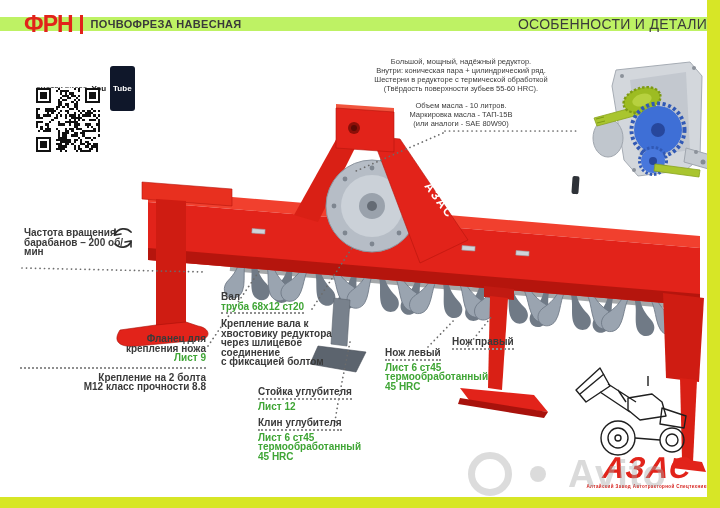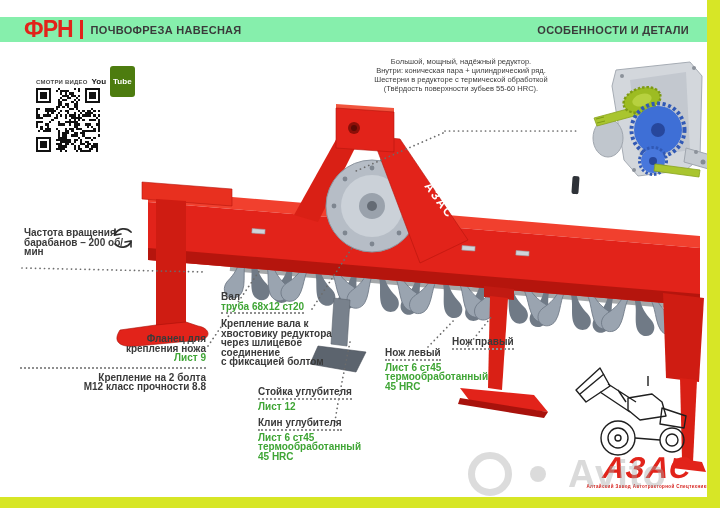--- a/index.html
+++ b/index.html
@@ -2,32 +2,32 @@
 <html><head>
 <meta charset="utf-8">
 <style>
   html,body{margin:0;padding:0;background:#fff;}
   .page{position:relative;width:720px;height:508px;background:#ffffff;overflow:hidden;
         font-family:"Liberation Sans",sans-serif;}
   .strip-right{position:absolute;right:0;top:0;width:13px;height:508px;background:#d7e626;z-index:30;}
   .strip-bottom{position:absolute;left:0;top:497px;width:720px;height:11px;background:#d7e626;z-index:30;}
 
   
-  .header{position:absolute;left:0;top:17px;width:707px;height:25px;background:#86efac;
+  .header{position:absolute;left:0;top:17px;width:707px;height:14px;background:#bef264;
           display:flex;align-items:center;z-index:10;}
   .brand{color:#e2231a;font-weight:bold;font-size:23px;margin-left:24px;letter-spacing:-1px;line-height:23px;}
   .brand-sep{width:3px;height:19px;background:#e2231a;margin:0 8px 0 7px;}
   .subtitle{font-size:11px;font-weight:bold;color:#3a3a3a;letter-spacing:.3px;}
-  .section-title{margin-left:auto;margin-right:18px;font-size:11px;font-weight:bold;color:#3a3a3a;letter-spacing:.3px;}
+  .section-title{margin-left:auto;font-size:14px;font-weight:normal;color:#3a3a3a;letter-spacing:.3px;}
 
   
   .watch{position:absolute;left:36px;top:66px;display:flex;align-items:center;gap:4px;z-index:10;}
   .watch-label{font-size:6px;font-weight:bold;color:#4a4a4a;letter-spacing:.2px;}
   .yt-you{font-size:8px;font-weight:bold;color:#151515;}
-  .yt-tube{font-size:8px;font-weight:bold;color:#fff;background:#4d7c0f;border-radius:3px;padding:11px 3px;}
+  .yt-tube{font-size:8px;font-weight:bold;color:#fff;background:#0f172a;border-radius:3px;padding:18px 3px;}
   .qr{position:absolute;left:36px;top:88px;z-index:10;}
 
   
   .note{position:absolute;left:340px;top:57px;width:242px;text-align:center;
         font-size:7.5px;font-weight:normal;color:#3c3c3c;line-height:9px;z-index:10;}
   .note .oil{margin-top:8px;}
   .pre{white-space:pre-line;}
 
   
   .ann{position:absolute;font-size:10px;font-weight:bold;color:#3a3a3a;line-height:9.5px;z-index:10;}
@@ -272,20 +272,23 @@
         <path d="M2 24h3v3H2z"></path>
       <path id="qr-cells" d="M10 0h1v1h-1zM17 0h1v1h-1zM19 0h1v1h-1zM9 1h1v1h-1zM11 1h1v1h-1zM12 1h1v1h-1zM13 1h1v1h-1zM14 1h1v1h-1zM19 1h1v1h-1zM11 2h1v1h-1zM13 2h1v1h-1zM15 2h1v1h-1zM16 2h1v1h-1zM12 3h1v1h-1zM13 3h1v1h-1zM14 3h1v1h-1zM16 3h1v1h-1zM17 3h1v1h-1zM19 3h1v1h-1zM11 4h1v1h-1zM14 4h1v1h-1zM15 4h1v1h-1zM18 4h1v1h-1zM10 5h1v1h-1zM12 5h1v1h-1zM13 5h1v1h-1zM17 5h1v1h-1zM19 5h1v1h-1zM10 6h1v1h-1zM11 6h1v1h-1zM16 6h1v1h-1zM18 6h1v1h-1zM10 7h1v1h-1zM11 7h1v1h-1zM13 7h1v1h-1zM14 7h1v1h-1zM17 7h1v1h-1zM18 7h1v1h-1zM9 8h1v1h-1zM10 8h1v1h-1zM12 8h1v1h-1zM14 8h1v1h-1zM17 8h1v1h-1zM18 8h1v1h-1zM0 9h1v1h-1zM1 9h1v1h-1zM4 9h1v1h-1zM5 9h1v1h-1zM6 9h1v1h-1zM7 9h1v1h-1zM9 9h1v1h-1zM15 9h1v1h-1zM16 9h1v1h-1zM18 9h1v1h-1zM25 9h1v1h-1zM0 10h1v1h-1zM4 10h1v1h-1zM5 10h1v1h-1zM6 10h1v1h-1zM7 10h1v1h-1zM8 10h1v1h-1zM11 10h1v1h-1zM13 10h1v1h-1zM14 10h1v1h-1zM19 10h1v1h-1zM21 10h1v1h-1zM23 10h1v1h-1zM24 10h1v1h-1zM26 10h1v1h-1zM28 10h1v1h-1zM0 11h1v1h-1zM5 11h1v1h-1zM7 11h1v1h-1zM10 11h1v1h-1zM14 11h1v1h-1zM17 11h1v1h-1zM20 11h1v1h-1zM22 11h1v1h-1zM23 11h1v1h-1zM24 11h1v1h-1zM25 11h1v1h-1zM0 12h1v1h-1zM1 12h1v1h-1zM3 12h1v1h-1zM4 12h1v1h-1zM5 12h1v1h-1zM6 12h1v1h-1zM9 12h1v1h-1zM11 12h1v1h-1zM13 12h1v1h-1zM15 12h1v1h-1zM16 12h1v1h-1zM17 12h1v1h-1zM19 12h1v1h-1zM21 12h1v1h-1zM22 12h1v1h-1zM23 12h1v1h-1zM24 12h1v1h-1zM26 12h1v1h-1zM28 12h1v1h-1zM0 13h1v1h-1zM1 13h1v1h-1zM2 13h1v1h-1zM8 13h1v1h-1zM9 13h1v1h-1zM13 13h1v1h-1zM16 13h1v1h-1zM17 13h1v1h-1zM18 13h1v1h-1zM19 13h1v1h-1zM20 13h1v1h-1zM27 13h1v1h-1zM7 14h1v1h-1zM15 14h1v1h-1zM17 14h1v1h-1zM19 14h1v1h-1zM21 14h1v1h-1zM24 14h1v1h-1zM25 14h1v1h-1zM26 14h1v1h-1zM28 14h1v1h-1zM0 15h1v1h-1zM1 15h1v1h-1zM2 15h1v1h-1zM6 15h1v1h-1zM10 15h1v1h-1zM13 15h1v1h-1zM14 15h1v1h-1zM15 15h1v1h-1zM16 15h1v1h-1zM17 15h1v1h-1zM18 15h1v1h-1zM28 15h1v1h-1zM0 16h1v1h-1zM4 16h1v1h-1zM5 16h1v1h-1zM10 16h1v1h-1zM11 16h1v1h-1zM12 16h1v1h-1zM15 16h1v1h-1zM17 16h1v1h-1zM18 16h1v1h-1zM19 16h1v1h-1zM22 16h1v1h-1zM23 16h1v1h-1zM24 16h1v1h-1zM27 16h1v1h-1zM28 16h1v1h-1zM0 17h1v1h-1zM2 17h1v1h-1zM5 17h1v1h-1zM17 17h1v1h-1zM18 17h1v1h-1zM23 17h1v1h-1zM25 17h1v1h-1zM28 17h1v1h-1zM2 18h1v1h-1zM4 18h1v1h-1zM5 18h1v1h-1zM6 18h1v1h-1zM9 18h1v1h-1zM13 18h1v1h-1zM15 18h1v1h-1zM16 18h1v1h-1zM18 18h1v1h-1zM19 18h1v1h-1zM20 18h1v1h-1zM26 18h1v1h-1zM28 18h1v1h-1zM1 19h1v1h-1zM3 19h1v1h-1zM4 19h1v1h-1zM5 19h1v1h-1zM6 19h1v1h-1zM10 19h1v1h-1zM13 19h1v1h-1zM14 19h1v1h-1zM16 19h1v1h-1zM21 19h1v1h-1zM22 19h1v1h-1zM23 19h1v1h-1zM24 19h1v1h-1zM25 19h1v1h-1zM26 19h1v1h-1zM28 19h1v1h-1zM10 20h1v1h-1zM12 20h1v1h-1zM13 20h1v1h-1zM14 20h1v1h-1zM17 20h1v1h-1zM18 20h1v1h-1zM20 20h1v1h-1zM21 20h1v1h-1zM10 21h1v1h-1zM12 21h1v1h-1zM13 21h1v1h-1zM16 21h1v1h-1zM17 21h1v1h-1zM18 21h1v1h-1zM21 21h1v1h-1zM28 21h1v1h-1zM10 22h1v1h-1zM11 22h1v1h-1zM12 22h1v1h-1zM13 22h1v1h-1zM19 22h1v1h-1zM22 22h1v1h-1zM23 22h1v1h-1zM24 22h1v1h-1zM26 22h1v1h-1zM9 23h1v1h-1zM10 23h1v1h-1zM11 23h1v1h-1zM12 23h1v1h-1zM13 23h1v1h-1zM14 23h1v1h-1zM15 23h1v1h-1zM17 23h1v1h-1zM18 23h1v1h-1zM20 23h1v1h-1zM25 23h1v1h-1zM11 24h1v1h-1zM12 24h1v1h-1zM13 24h1v1h-1zM14 24h1v1h-1zM15 24h1v1h-1zM17 24h1v1h-1zM20 24h1v1h-1zM22 24h1v1h-1zM23 24h1v1h-1zM9 25h1v1h-1zM10 25h1v1h-1zM11 25h1v1h-1zM13 25h1v1h-1zM14 25h1v1h-1zM16 25h1v1h-1zM20 25h1v1h-1zM21 25h1v1h-1zM23 25h1v1h-1zM24 25h1v1h-1zM26 25h1v1h-1zM27 25h1v1h-1zM10 26h1v1h-1zM11 26h1v1h-1zM12 26h1v1h-1zM13 26h1v1h-1zM17 26h1v1h-1zM19 26h1v1h-1zM22 26h1v1h-1zM23 26h1v1h-1zM25 26h1v1h-1zM26 26h1v1h-1zM27 26h1v1h-1zM9 27h1v1h-1zM10 27h1v1h-1zM11 27h1v1h-1zM12 27h1v1h-1zM17 27h1v1h-1zM19 27h1v1h-1zM20 27h1v1h-1zM24 27h1v1h-1zM25 27h1v1h-1zM27 27h1v1h-1zM11 28h1v1h-1zM13 28h1v1h-1zM18 28h1v1h-1zM20 28h1v1h-1zM21 28h1v1h-1zM22 28h1v1h-1zM23 28h1v1h-1zM24 28h1v1h-1zM27 28h1v1h-1z"></path>
     </g>
   </svg>
 
   <div class="note">
     <div class="pre">Большой, мощный, надёжный редуктор.
 Внутри: коническая пара + цилиндрический ряд.
 Шестерни в редукторе с термической обработкой
 (Твёрдость поверхности зубьев 55-60 HRC).</div>
+    <div class="pre oil">Объем масла - 10 литров.
+Маркировка масла - ТАП-15В
+(или аналоги - SAE 80W90)</div>
   </div>
 
   <div class="ann pre" style="left:24px;top:228px;width:112px;">Частота вращения
 барабанов – 200 об/мин</div>
   <svg class="rot-icon" width="30" height="30" viewBox="0 0 30 30" fill="none" stroke="#2e2e2e" stroke-width="1.8" stroke-linecap="round">
     <path d="M23 9 A10 10 0 0 0 7 11"></path>
       <path d="M7 21 A10 10 0 0 0 23 19"></path>
     <path d="M7 6 L7 12 L13 11" stroke-width="1.6"></path>
       <path d="M23 24 L23 18 L17 19" stroke-width="1.6"></path>
   </svg>

